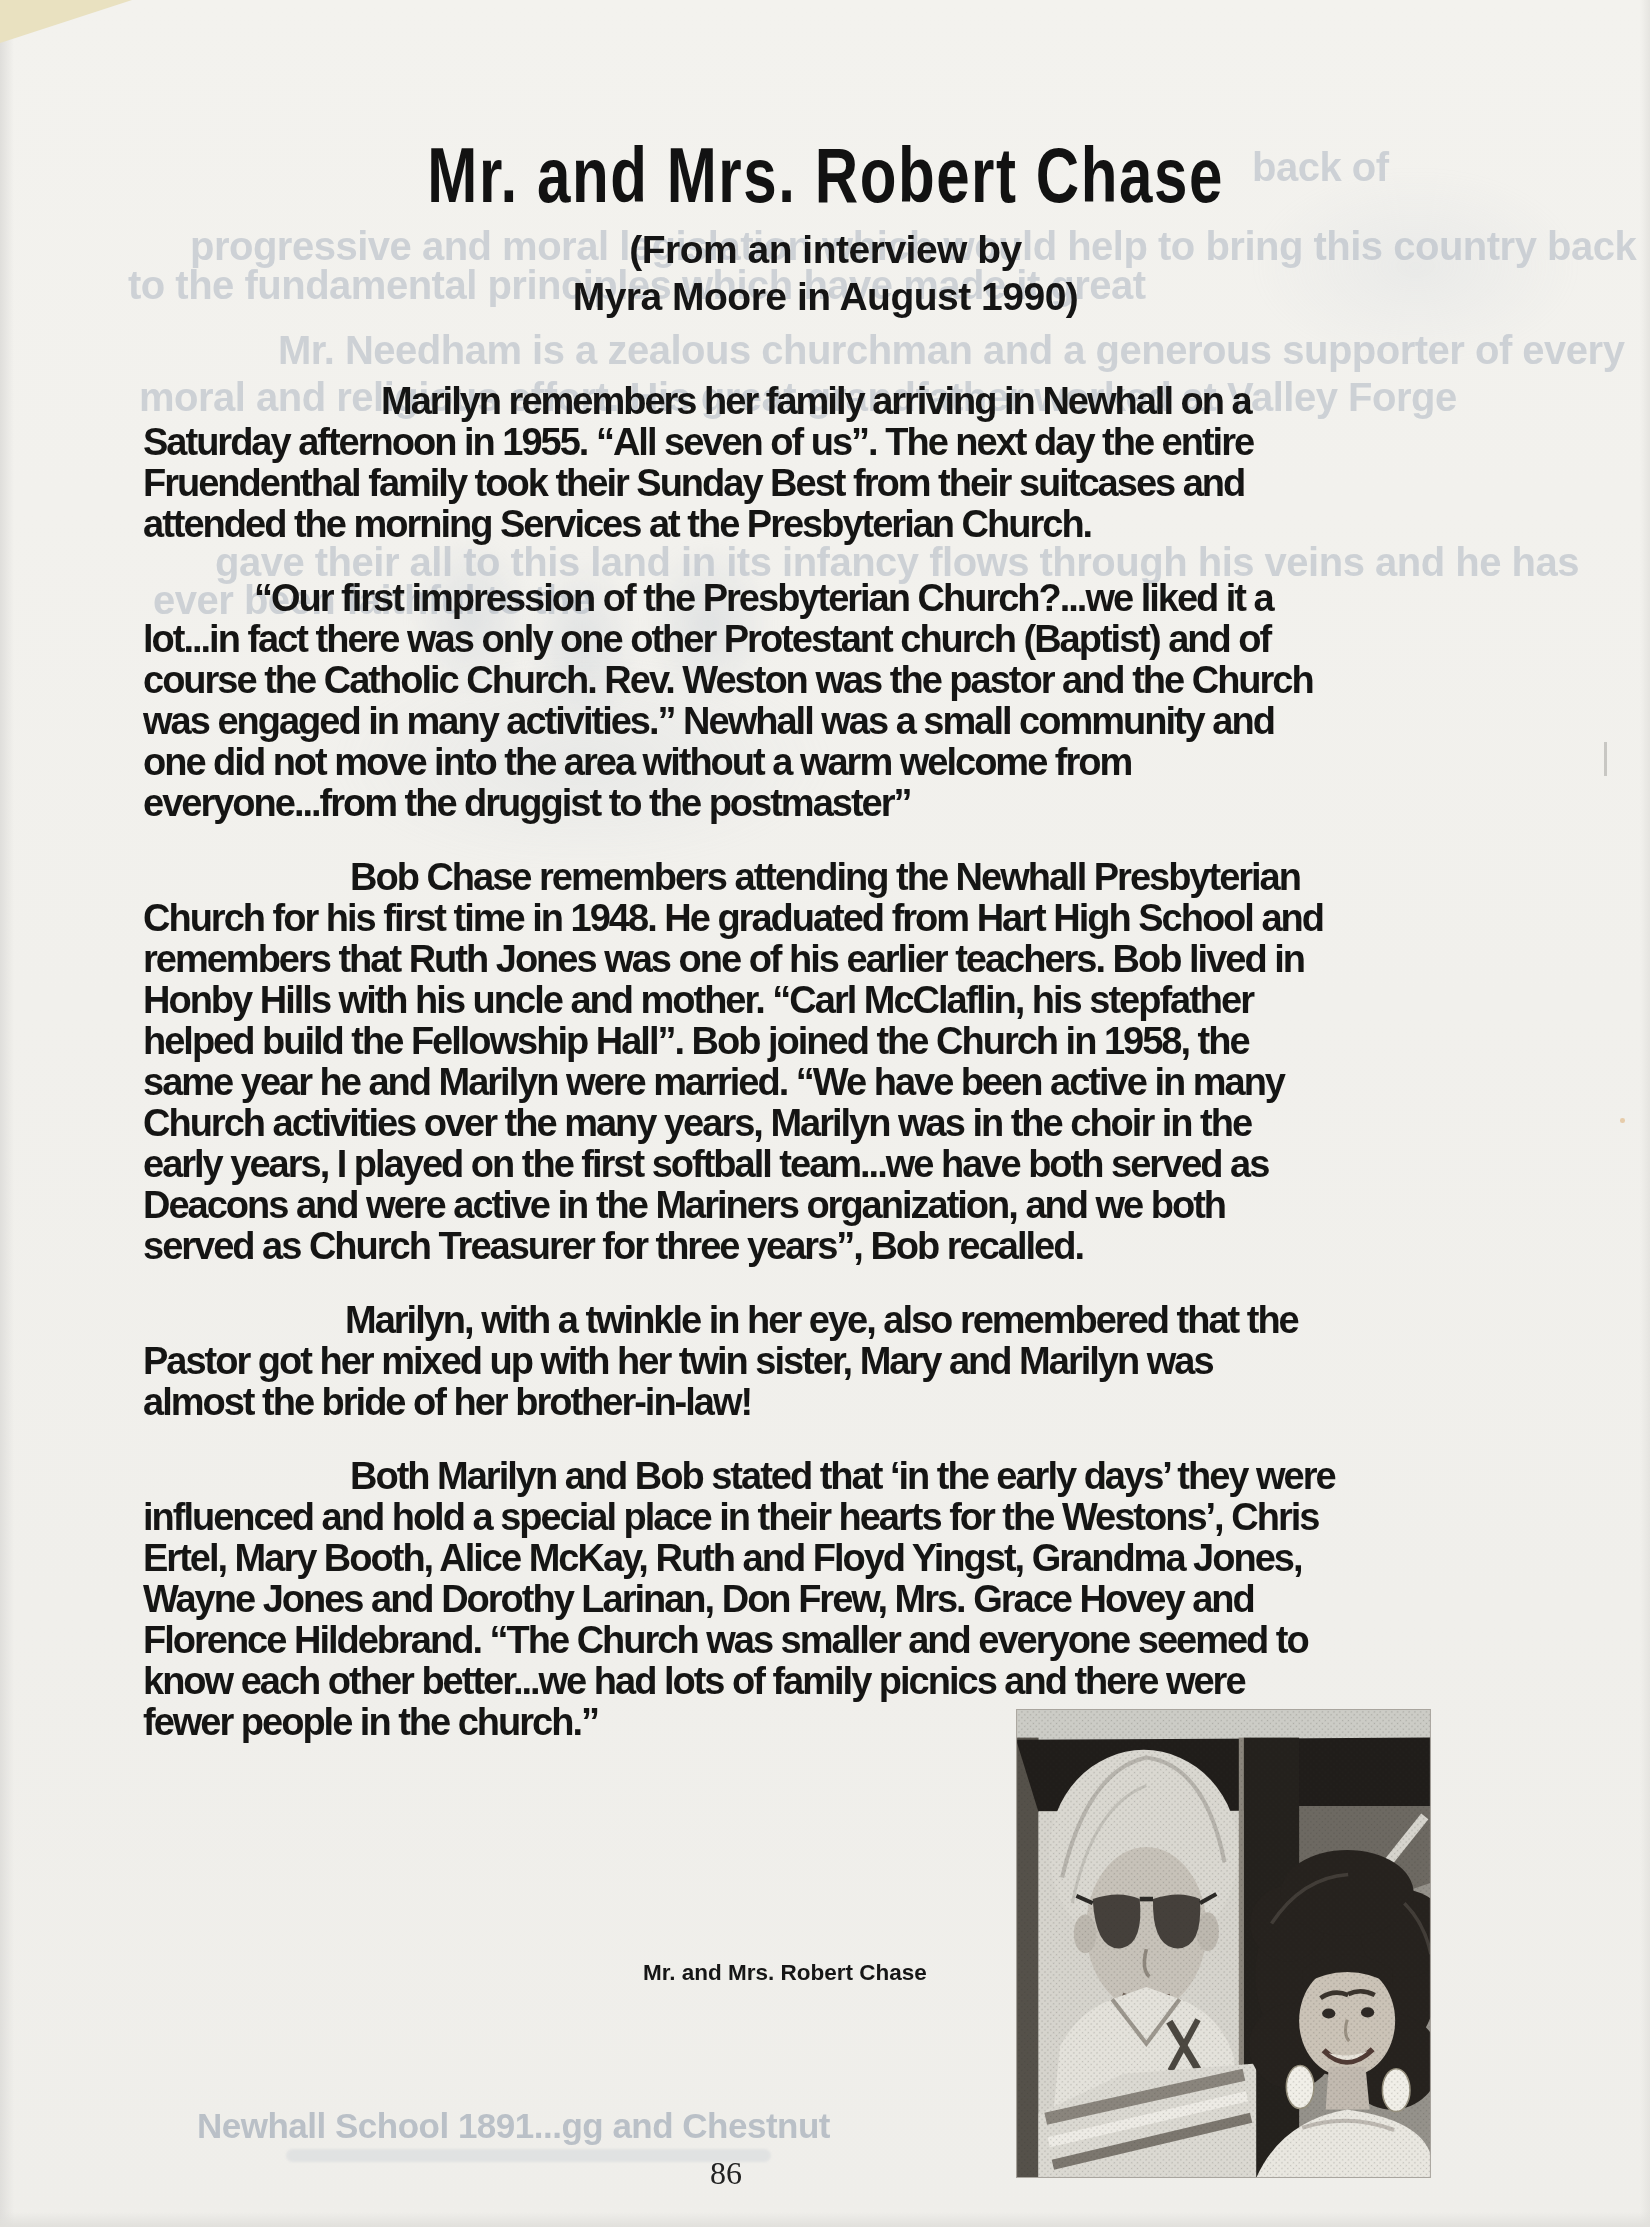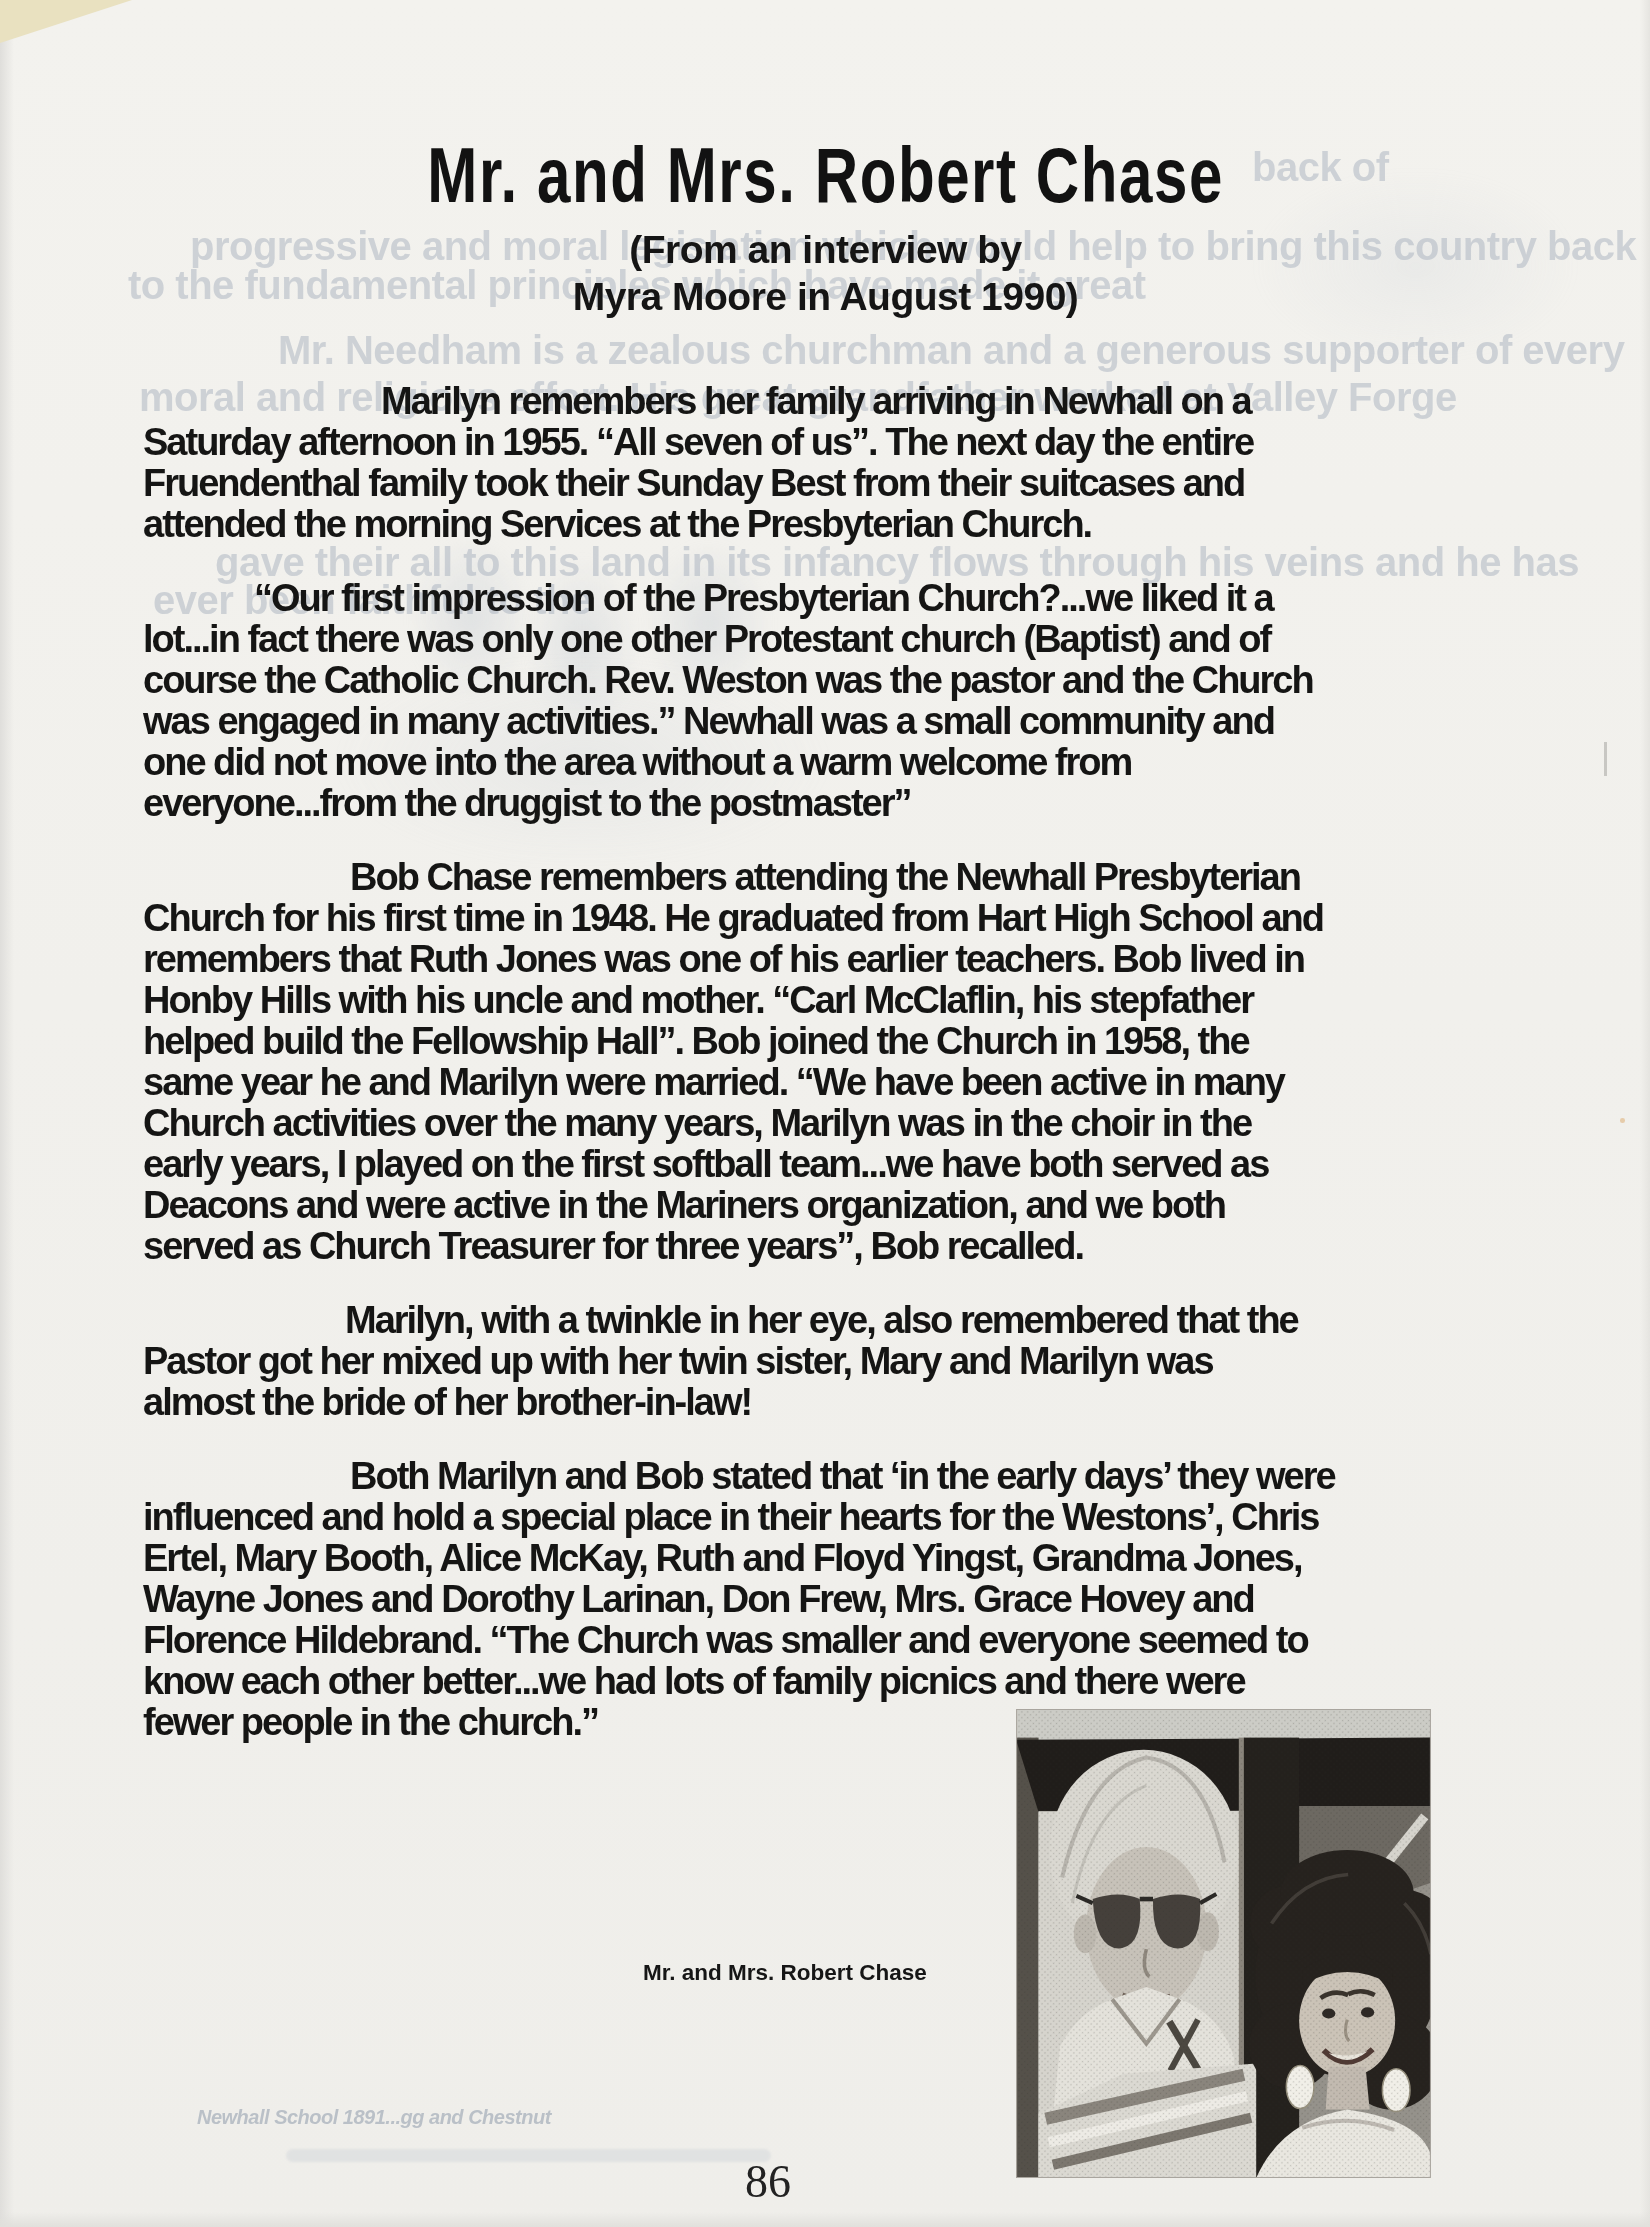--- a/index.html
+++ b/index.html
@@ -22,21 +22,21 @@
   .corner-wedge{position:absolute;left:0;top:0;width:132px;height:43px;
     background:#e9e1c0;clip-path:polygon(0 0,100% 0,0 100%);filter:blur(0.5px);}
   .tick-mark{position:absolute;left:1604px;top:742px;width:2.6px;height:34px;background:#c8c7c3;}
   .speck{position:absolute;left:1620px;top:1118px;width:4.6px;height:4.6px;border-radius:50%;
     background:#d9a05a;opacity:.45;}
 
   
   .bleed{position:absolute;white-space:nowrap;
     font-weight:bold;font-size:40px;letter-spacing:-0.5px;
     color:#a9b2bf;opacity:.5;}
-  .bleed.strong{font-size:20px;color:#9aa5b3;opacity:.62;font-style:italic;}
+  .bleed.strong{font-size:35px;color:#9aa5b3;opacity:.62;}
   .smudge-line{position:absolute;left:286px;top:2149px;width:485px;height:13.3px;
     border-radius:6.6px;background:#d3d7db;opacity:.5;filter:blur(1px);}
   .ghost{position:absolute;border-radius:50%;filter:blur(5.1px);
     background:radial-gradient(closest-side,rgba(196,203,211,.38),rgba(196,203,211,0));}
   .ghost.g1{left:409px;top:536px;width:123px;height:163px;}
   .ghost.g2{left:526px;top:557px;width:112px;height:174px;}
   .ghost.g3{left:644px;top:542px;width:128px;height:163px;}
   .ghost.g4{left:332px;top:654px;width:501px;height:215px;opacity:.55;}
   .ghost.g5{left:1252px;top:169px;width:327px;height:194px;opacity:.5;}
 
@@ -58,22 +58,22 @@
   .body-copy p.p3{text-indent:207px;}
   .body-copy p.p4{text-indent:202px;}
   .body-copy p.p5{text-indent:207px;}
 
   
   .photo{position:absolute;left:1016px;top:1709px;width:415px;height:469px;margin:0;}
   .photo svg{display:block;width:100%;height:100%;}
   .caption{position:absolute;left:643px;top:1960px;
     font-family:"Liberation Sans",sans-serif;font-weight:bold;font-size:22.5px;color:#161616;
     white-space:nowrap;}
-  .folio{position:absolute;left:745px;top:2155px;
-    font-family:"Liberation Serif",serif;font-size:46px;color:#222;}
+  .folio{position:absolute;left:710px;top:2155px;
+    font-family:"Liberation Serif",serif;font-size:32px;color:#222;}
 </style>
 </head>
 <body>
 
 <div class="page">
 
   <div class="edge-left"></div>
   <div class="edge-right"></div>
   <div class="edge-bottom"></div>
   <div class="corner-wedge"></div>

